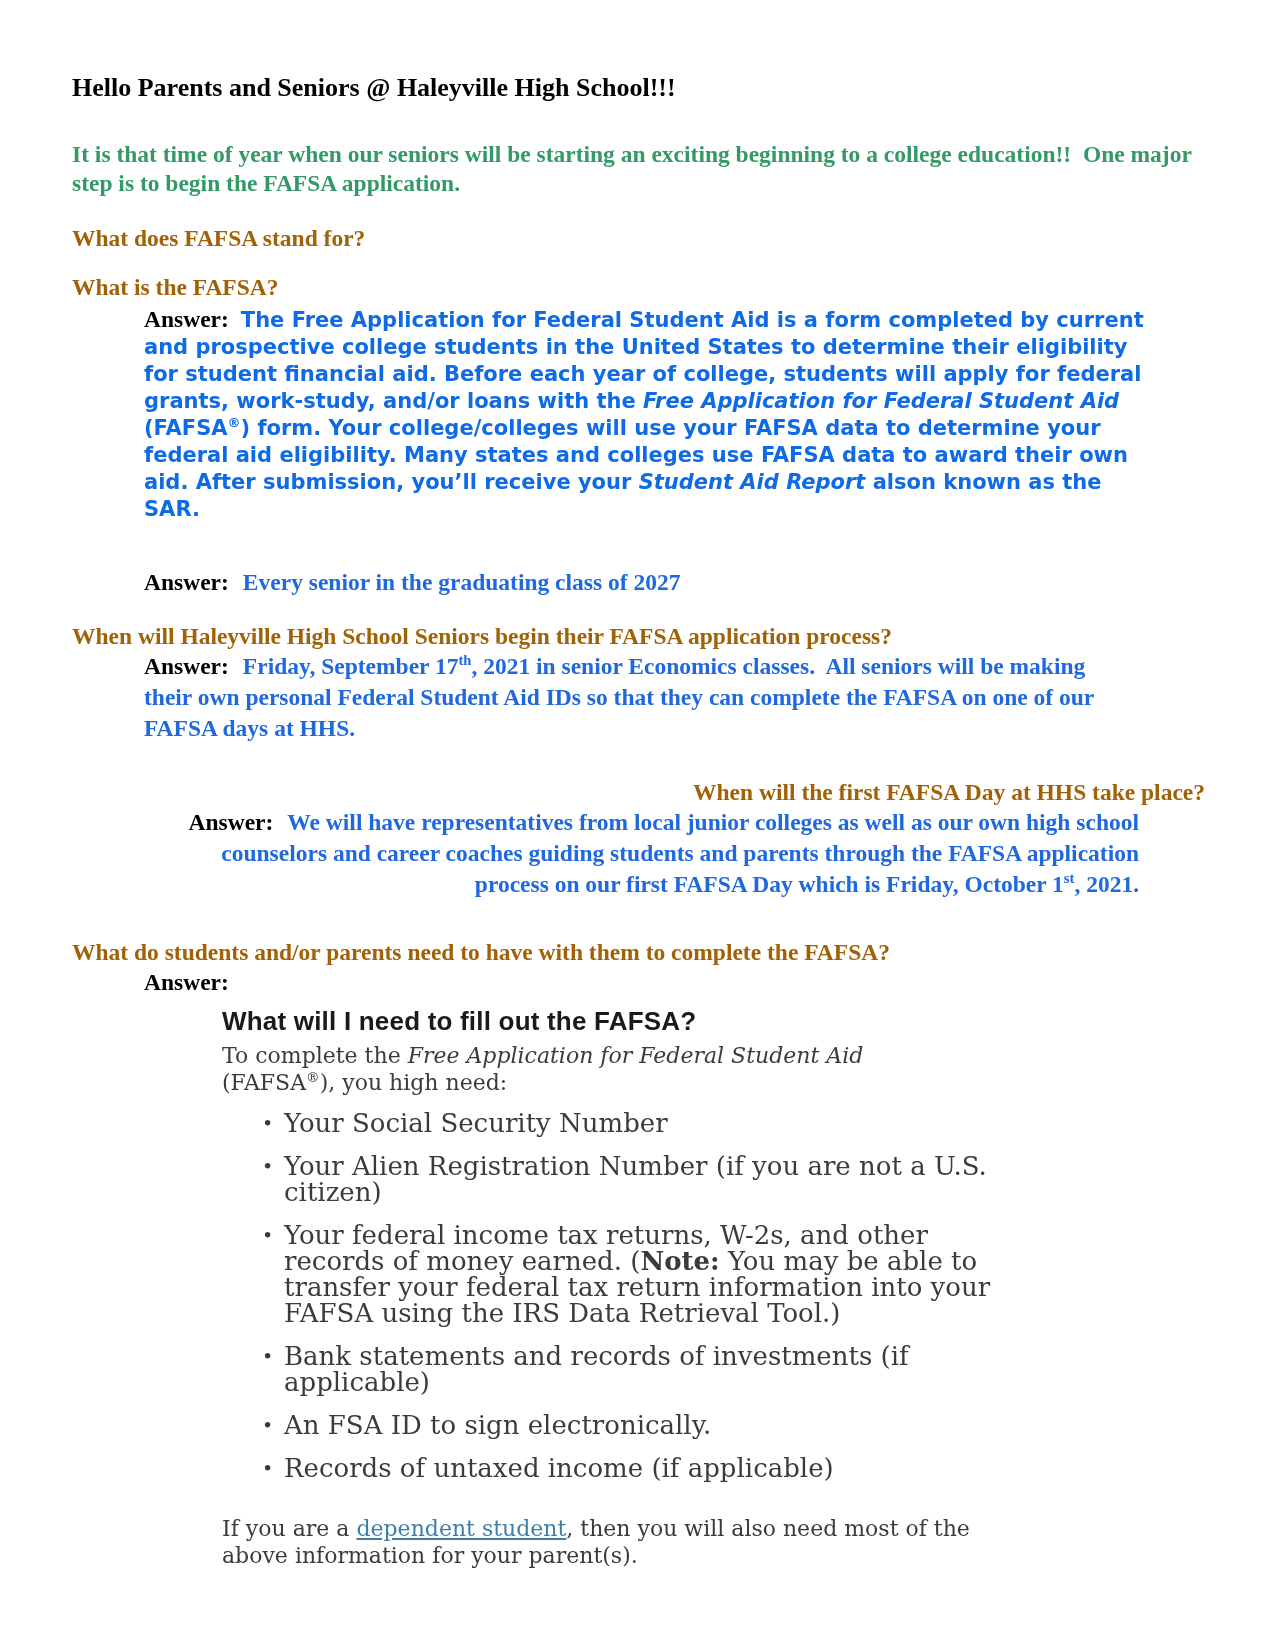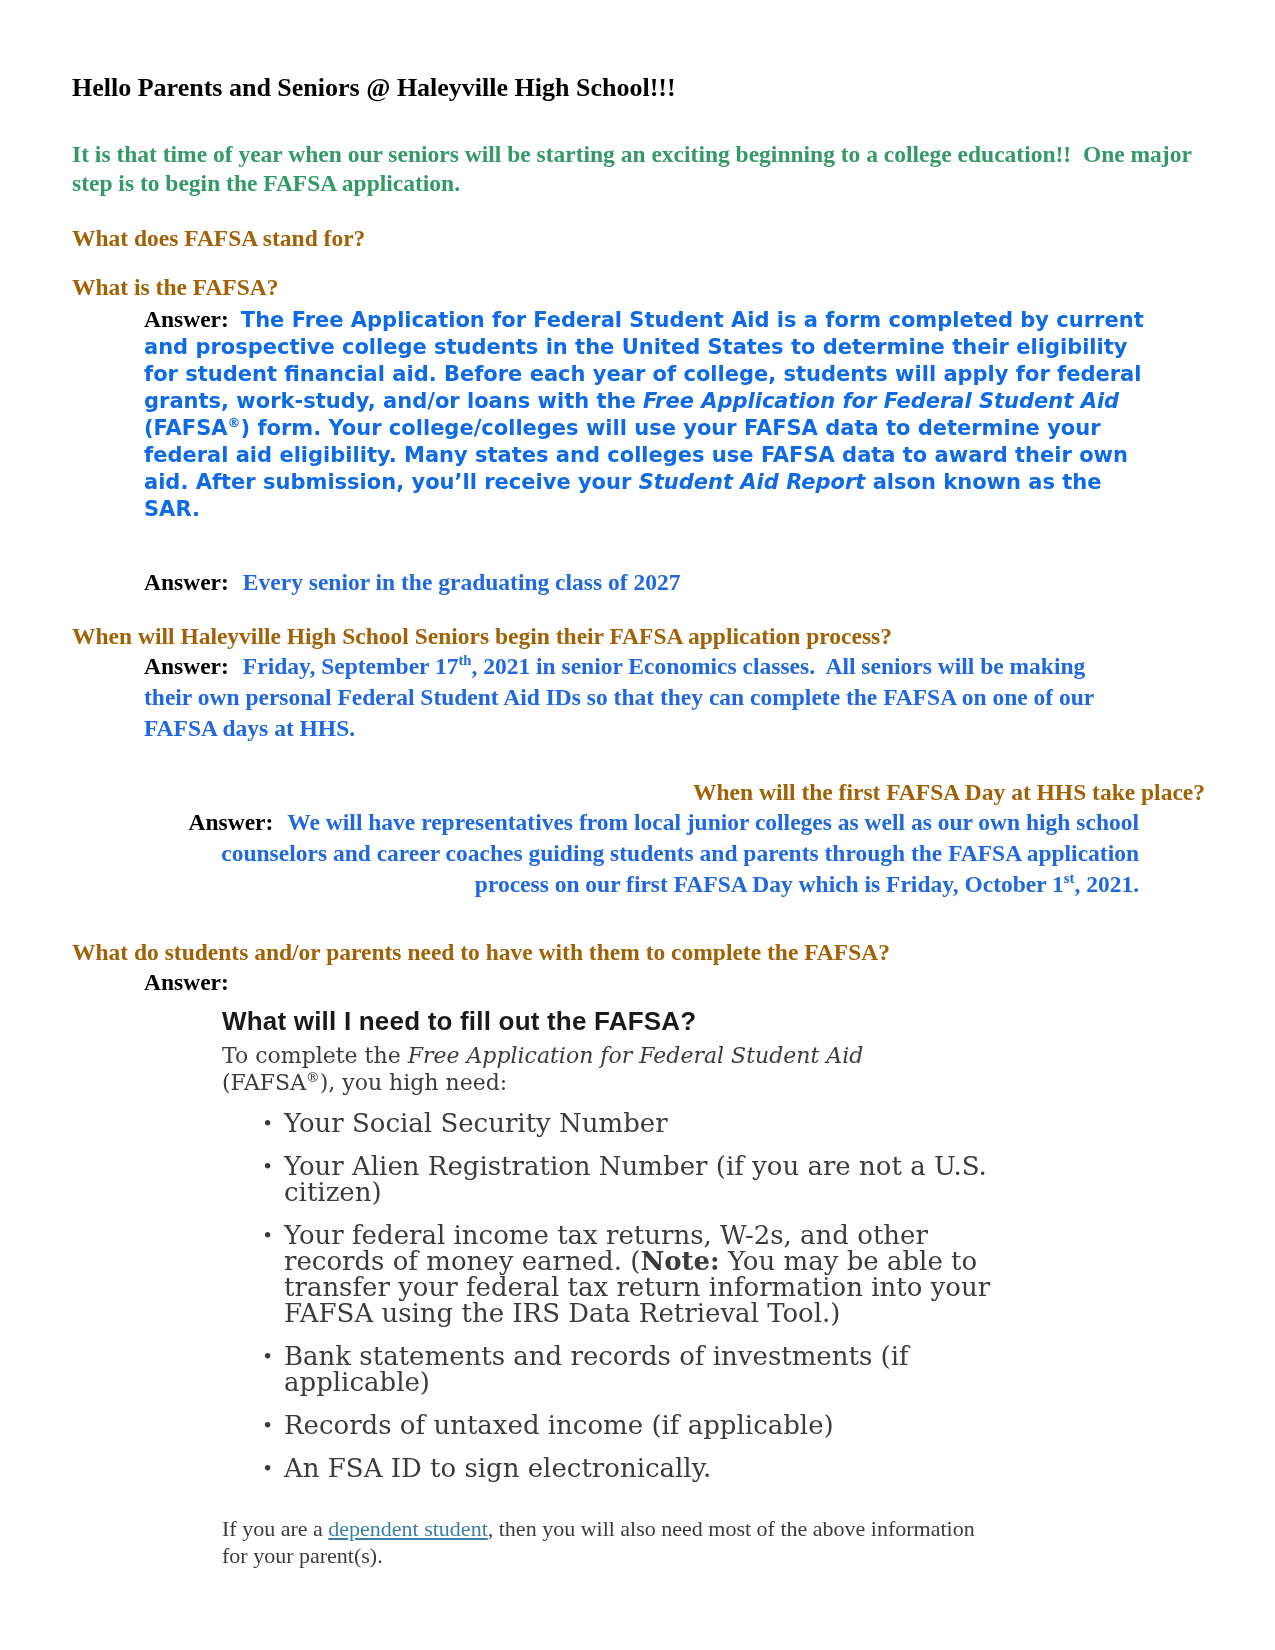--- a/index.html
+++ b/index.html
@@ -71,21 +71,21 @@
     position:relative; padding-left:22px; margin-bottom:17px;
     font-size:26px; line-height:26px; max-width:720px; white-space:pre-wrap;
   }
   .embed-list li::before {
     content:"•"; position:absolute; left:0; top:0;
     font-size:19px; color:#3B3B3B;
   }
   .embed-list li strong { font-weight:bold; }
   .embed-footer {
     font-size:22px; line-height:27px; margin:34px 0 8px 0;
-    max-width:760px; white-space:pre-wrap;font-family:Liberation Serif, serif;
+    max-width:760px; white-space:pre-wrap;
   }
   .embed-footer a { color:#3D7FA7; text-decoration:underline; cursor:pointer; }
 </style>
 </head>
 <body>
 
 <div class="page">
 
   <h1 class="title">Hello Parents and Seniors @ Haleyville High School!!!</h1>
 
@@ -119,20 +119,20 @@
     <p class="answer"><span class="label">Answer:</span></p>
 
     <div class="embed">
       <h3 class="embed-heading">What will I need to fill out the FAFSA?</h3>
       <p class="embed-intro"><span>To complete the </span><em>Free Application for Federal Student Aid</em><span> (FAFSA</span><sup class="seg">®</sup><span>), you high need:</span></p>
       <ul class="embed-list">
         <li>Your Social Security Number</li>
         <li>Your Alien Registration Number (if you are not a U.S. citizen)</li>
         <li><span>Your federal income tax returns, W-2s, and other records of money earned. (</span><strong>Note:</strong><span> You may be able to transfer your federal tax return information into your FAFSA using the IRS Data Retrieval Tool.)</span></li>
         <li>Bank statements and records of investments (if applicable)</li>
+        <li>An FSA ID to sign electronically.</li>
         <li>Records of untaxed income (if applicable)</li>
-        <li>An FSA ID to sign electronically.</li>
       </ul>
       <p class="embed-footer"><span>If you are a </span><a>dependent student</a><span>, then you will also need most of the above information for your parent(s).</span></p>
     </div>
   </section>
 
 </div>
 
 </body></html>

